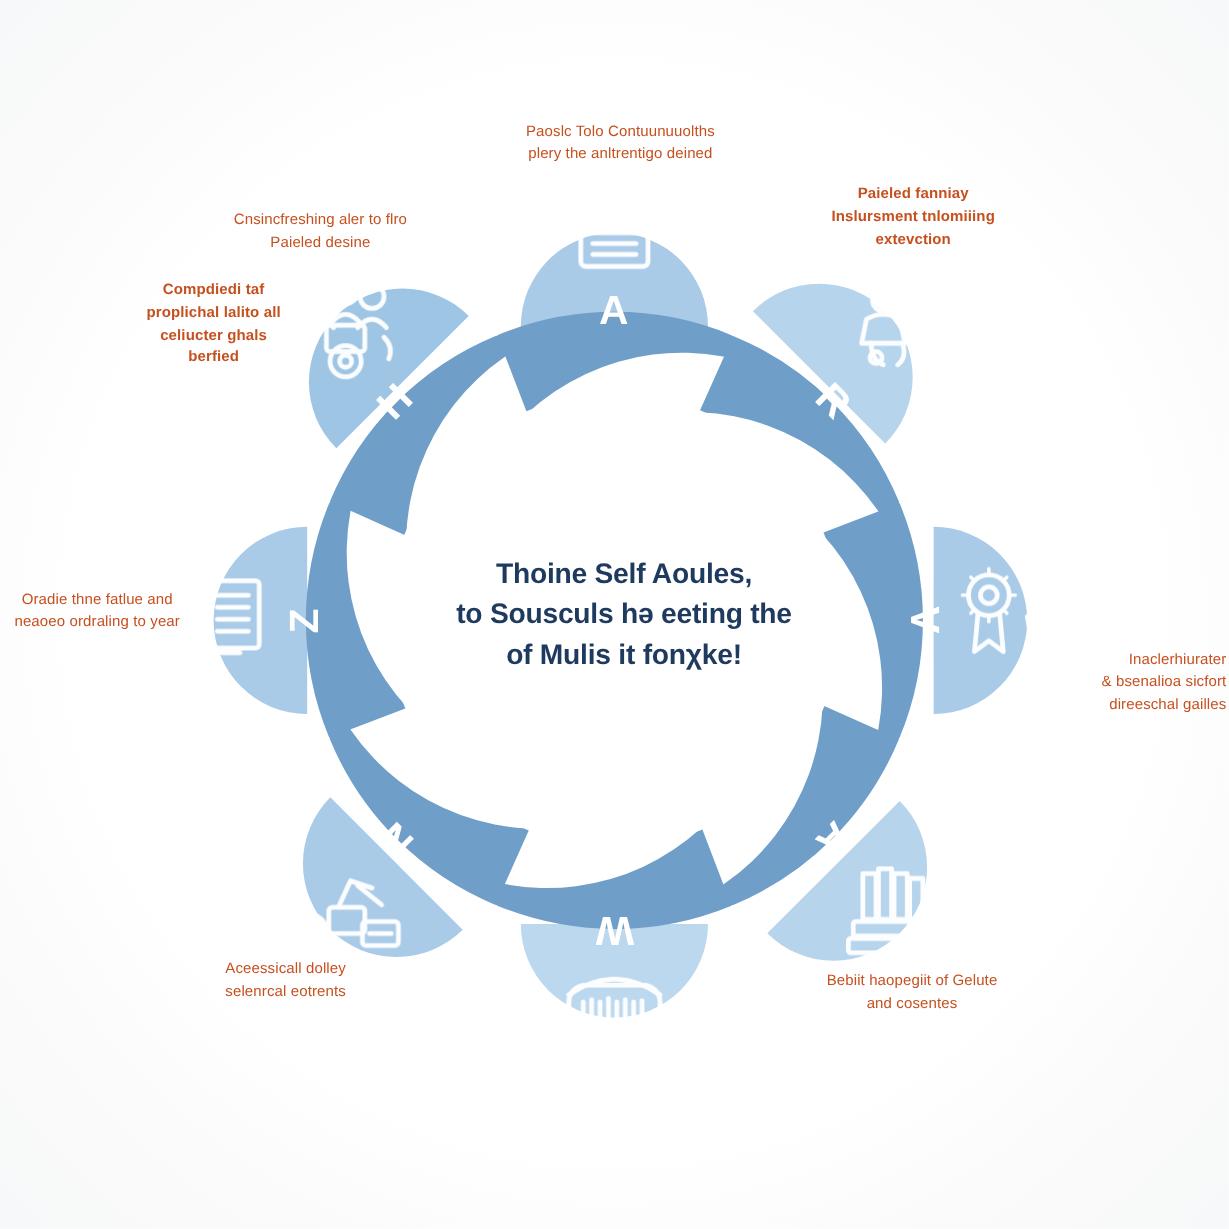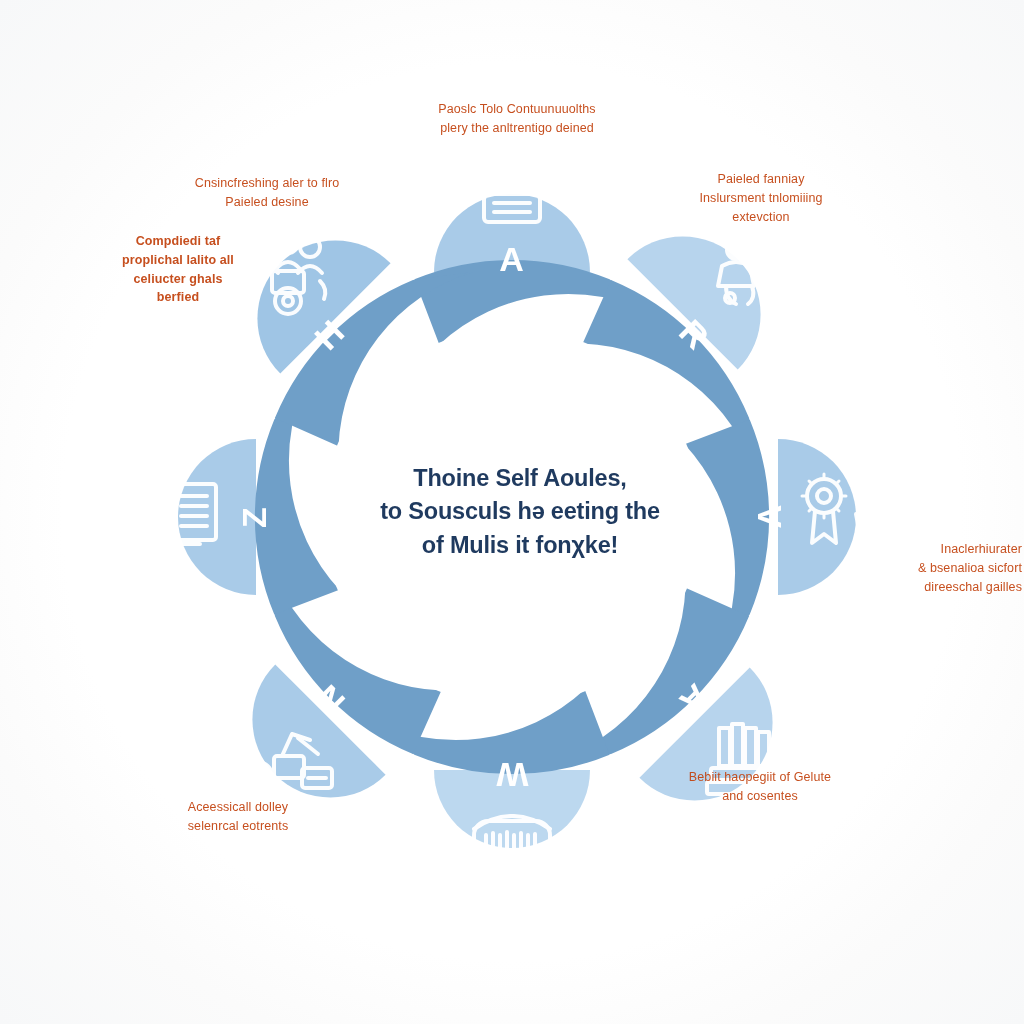--- a/index.html
+++ b/index.html
@@ -41,23 +41,23 @@
     position:absolute;
     color:#c2410c;
     font-family:"Liberation Sans", sans-serif;
     font-size:12.5px;
     line-height:1.5;
     text-align:center;
     letter-spacing:.1px;
     opacity:.92;
   }
   .cap-top      { left:398px; top:100px;  width:238px; }
-  .cap-topright { left:672px; top:170px;  width:178px; }
+  .cap-topright { left:672px; top:152px;  width:178px;font-weight:bold; }
   .cap-right    { left:862px; top:540px;  width:160px; text-align:right;}
-  .cap-botright { left:662px; top:768px;  width:196px; }
+  .cap-botright { left:662px; top:808px;  width:196px; }
   .cap-bottom   { left:392px; top:884px;  width:250px; }
   .cap-botleft  { left:162px; top:798px;  width:152px; }
   .cap-left     { left:2px;   top:490px;  width:158px; }
   .cap-topleft2 { left:118px; top:232px;  width:120px;font-weight:bold; }
   .cap-topleft  { left:178px; top:174px;  width:178px; }
 
   
   .center-text{
     position:absolute;
     left:352px; top:462px;
@@ -270,20 +270,24 @@
     <div>Bebiit haopegiit of Gelute</div>
     <div>and cosentes</div>
   </div>
 
 
   <div class="caption cap-botleft">
     <div>Aceessicall dolley</div>
     <div>selenrcal eotrents</div>
   </div>
 
+  <div class="caption cap-left">
+    <div>Oradie thne fatlue and</div>
+    <div>neaoeo ordraling to year</div>
+  </div>
 
   <div class="caption cap-topleft">
     <div>Cnsincfreshing aler to flro</div>
     <div>Paieled desine</div>
   </div>
 
   <div class="caption cap-topleft2">
     <div>Compdiedi taf</div>
     <div>proplichal lalito all</div>
     <div>celiucter ghals</div>

